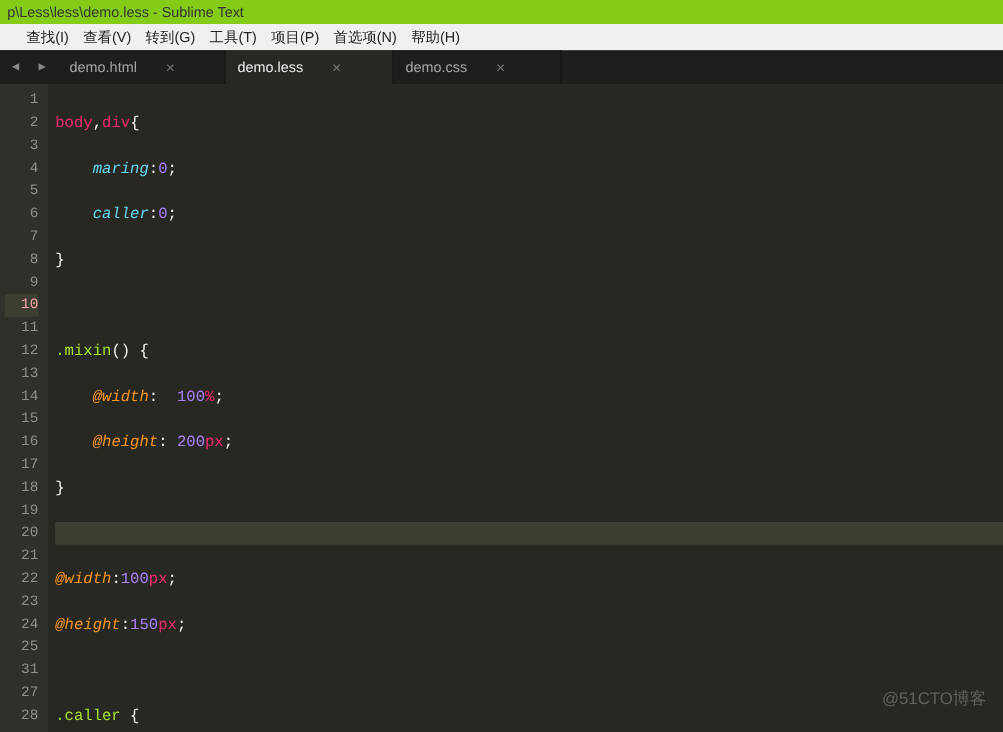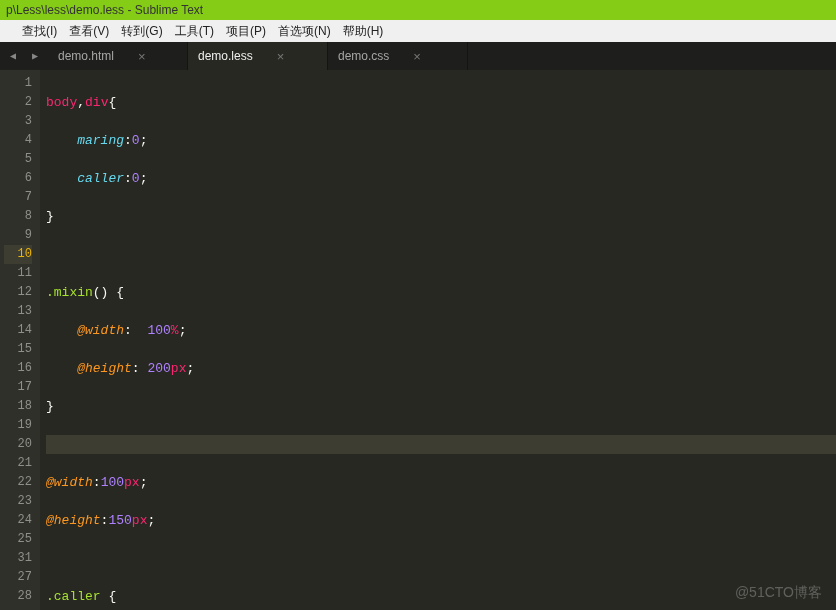--- a/index.html
+++ b/index.html
@@ -85,40 +85,40 @@
   background: #2f302a;
   color: #8f908a;
   width: 40px;
   text-align: right;
   padding: 4px 8px 4px 4px;
   line-height: 19px;
   font-size: 12px;
   user-select: none;
 }
 .gutter .lineno { height: 19px; }
-.gutter .lineno.hl { background: #3e3d32; color: #eab308; }
+.gutter .lineno.hl { background: #3e3d32; color: #fca5a5; }
 .code {
   flex: 1;
   padding: 4px 0 4px 6px;
   line-height: 19px;
   white-space: pre;
   font-size: 13px;
 }
 .code .line { height: 19px; }
 .code .line.hl { background: #3e3d32; }
 .c-tag    { color: #f92672; }
 .c-sel    { color: #a6e22e; }
 .c-prop   { color: #66d9ef; font-style: italic; }
 .c-num    { color: #ae81ff; }
 .c-unit   { color: #f92672; }
 .c-var    { color: #fd971f; font-style: italic; }
 .c-punct  { color: #f8f8f2; }
 .watermark {
   position: absolute;
-  bottom: 8px;
+  bottom: 18px;
   right: 14px;
   color: rgba(200,200,200,0.35);
   font-family: "Microsoft YaHei", sans-serif;
   font-size: 14px;
   pointer-events: none;
   margin-top: 40px;
 }
 </style>
 </head>
 <body>

